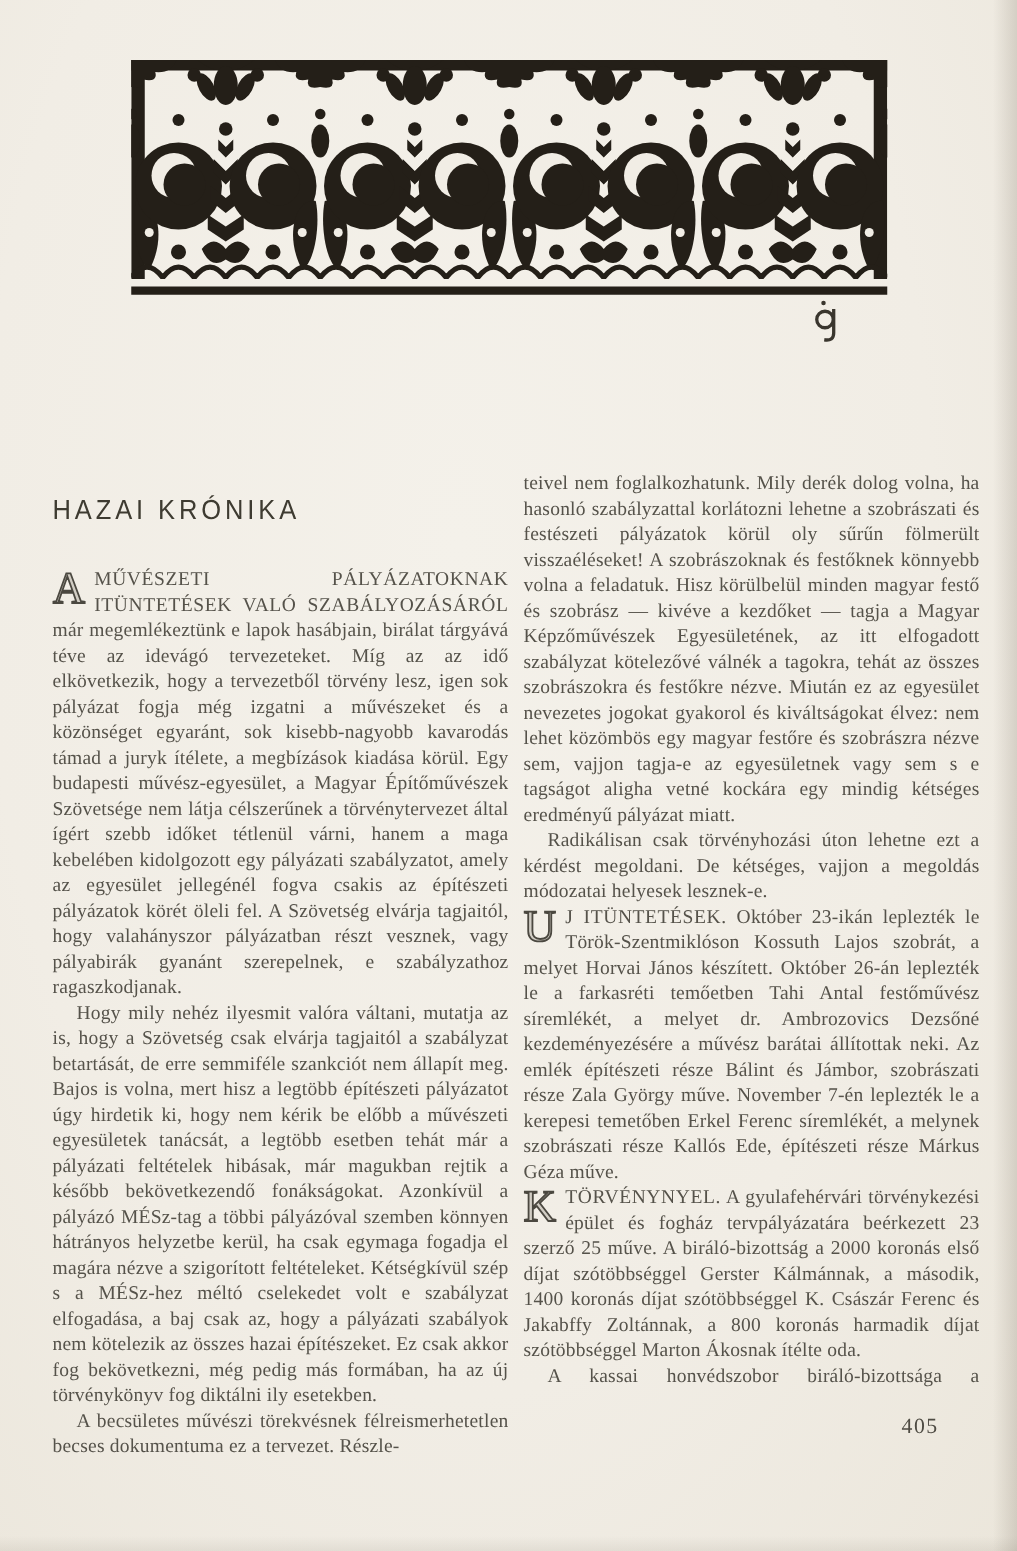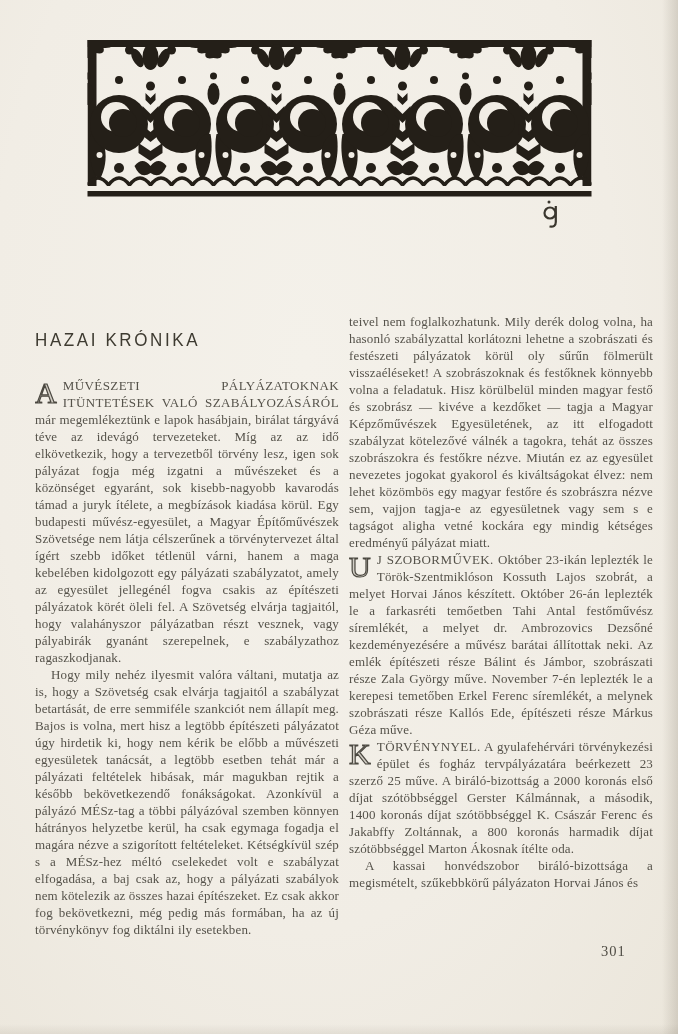--- a/index.html
+++ b/index.html
@@ -114,35 +114,37 @@
 
 <div class="heading">HAZAI KRÓNIKA</div>
 
 <div class="col col-left">
   <p>
     <span class="dropcap">A</span>
     <span class="lead">MŰVÉSZETI PÁLYÁZATOKNAK ITÜNTETÉSEK VALÓ SZABÁLYOZÁSÁRÓL</span>
     <span>már megemlékeztünk e lapok hasábjain, birálat tárgyává téve az idevágó tervezeteket. Míg az az idő elkövetkezik, hogy a tervezetből törvény lesz, igen sok pályázat fogja még izgatni a művészeket és a közönséget egyaránt, sok kisebb-nagyobb kavarodás támad a juryk ítélete, a megbízások kiadása körül. Egy budapesti művész-egyesület, a Magyar Építőművészek Szövetsége nem látja célszerűnek a törvénytervezet által ígért szebb időket tétlenül várni, hanem a maga kebelében kidolgozott egy pályázati szabályzatot, amely az egyesület jellegénél fogva csakis az építészeti pályázatok körét öleli fel. A Szövetség elvárja tagjaitól, hogy valahányszor pályázatban részt vesznek, vagy pályabirák gyanánt szerepelnek, e szabályzathoz ragaszkodjanak.</span>
   </p>
   <p class="indent">Hogy mily nehéz ilyesmit valóra váltani, mutatja az is, hogy a Szövetség csak elvárja tagjaitól a szabályzat betartását, de erre semmiféle szankciót nem állapít meg. Bajos is volna, mert hisz a legtöbb építészeti pályázatot úgy hirdetik ki, hogy nem kérik be előbb a művészeti egyesületek tanácsát, a legtöbb esetben tehát már a pályázati feltételek hibásak, már magukban rejtik a később bekövetkezendő fonákságokat. Azonkívül a pályázó MÉSz-tag a többi pályázóval szemben könnyen hátrányos helyzetbe kerül, ha csak egymaga fogadja el magára nézve a szigorított feltételeket. Kétségkívül szép s a MÉSz-hez méltó cselekedet volt e szabályzat elfogadása, a baj csak az, hogy a pályázati szabályok nem kötelezik az összes hazai építészeket. Ez csak akkor fog bekövetkezni, még pedig más formában, ha az új törvénykönyv fog diktálni ily esetekben.</p>
+  <p class="indent">A becsületes művészi törekvésnek félreismerhetetlen becses dokumentuma ez a tervezet. Részle-</p>
 </div>
 
 <div class="col col-right">
   <p>teivel nem foglalkozhatunk. Mily derék dolog volna, ha hasonló szabályzattal korlátozni lehetne a szobrászati és festészeti pályázatok körül oly sűrűn fölmerült visszaéléseket! A szobrászoknak és festőknek könnyebb volna a feladatuk. Hisz körülbelül minden magyar festő és szobrász — kivéve a kezdőket — tagja a Magyar Képzőművészek Egyesületének, az itt elfogadott szabályzat kötelezővé válnék a tagokra, tehát az összes szobrászokra és festőkre nézve. Miután ez az egyesület nevezetes jogokat gyakorol és kiváltságokat élvez: nem lehet közömbös egy magyar festőre és szobrászra nézve sem, vajjon tagja-e az egyesületnek vagy sem s e tagságot aligha vetné kockára egy mindig kétséges eredményű pályázat miatt.</p>
+  <p class="indent">Radikálisan csak törvényhozási úton lehetne ezt a kérdést megoldani. De kétséges, vajjon a megoldás módozatai helyesek lesznek-e.</p>
 
   <p class="sec">
     <span class="dropcap">U</span>
-    <span class="lead">J SZOBORMŰVEK.</span>
+    <span class="lead">J ITÜNTETÉSEK.</span>
     <span>Október 23-ikán leplezték le Török-Szentmiklóson Kossuth Lajos szobrát, a melyet Horvai János készített. Október 26-án leplezték le a farkasréti temőetben Tahi Antal festőművész síremlékét, a melyet dr. Ambrozovics Dezsőné kezdeményezésére a művész barátai állítottak neki. Az emlék építészeti része Bálint és Jámbor, szobrászati része Zala György műve. November 7-én leplezték le a kerepesi temetőben Erkel Ferenc síremlékét, a melynek szobrászati része Kallós Ede, építészeti része Márkus Géza műve.</span>
   </p>
 
   <p class="sec">
     <span class="dropcap">K</span>
     <span class="lead">TÖRVÉNYNYEL.</span>
     <span>A gyulafehérvári törvénykezési épület és fogház tervpályázatára beérkezett 23 szerző 25 műve. A biráló-bizottság a 2000 koronás első díjat szótöbbséggel Gerster Kálmánnak, a második, 1400 koronás díjat szótöbbséggel K. Császár Ferenc és Jakabffy Zoltánnak, a 800 koronás harmadik díjat szótöbbséggel Marton Ákosnak ítélte oda.</span>
   </p>
   <p class="indent">A kassai honvédszobor biráló-bizottsága a megismételt, szűkebbkörű pályázaton Horvai János és</p>
 </div>
 
-<div class="pagenum">301</div>
+<div class="pagenum">405</div>
 
 <div class="edge-right"></div>
 <div class="edge-bottom"></div>
 
 </body></html>

